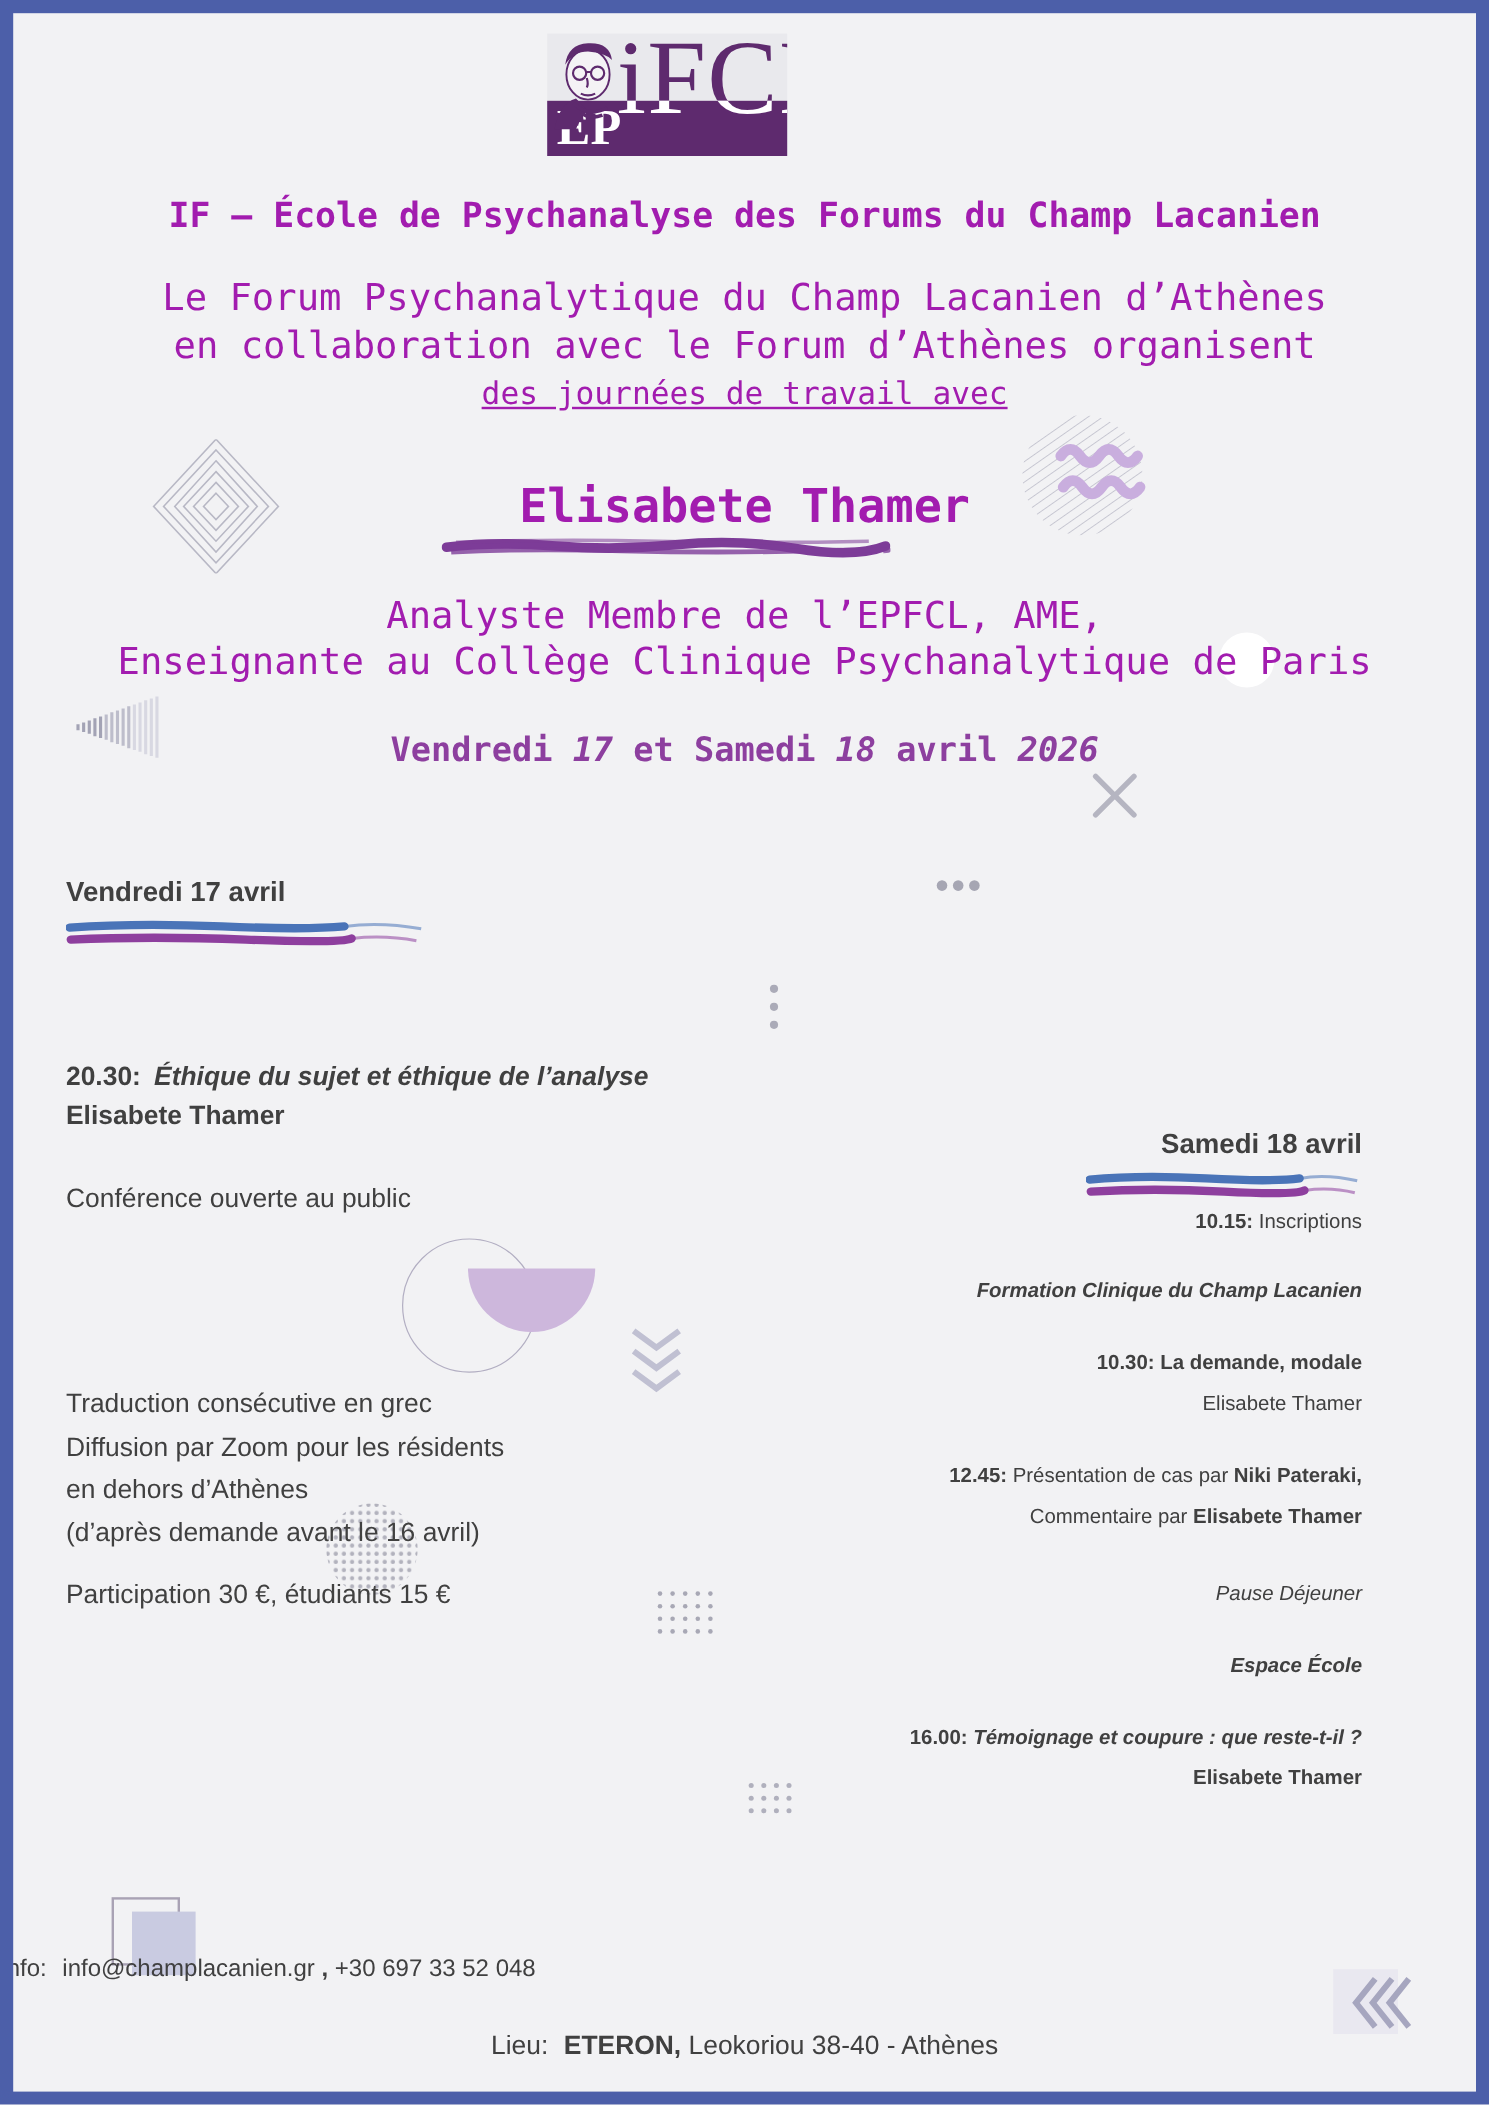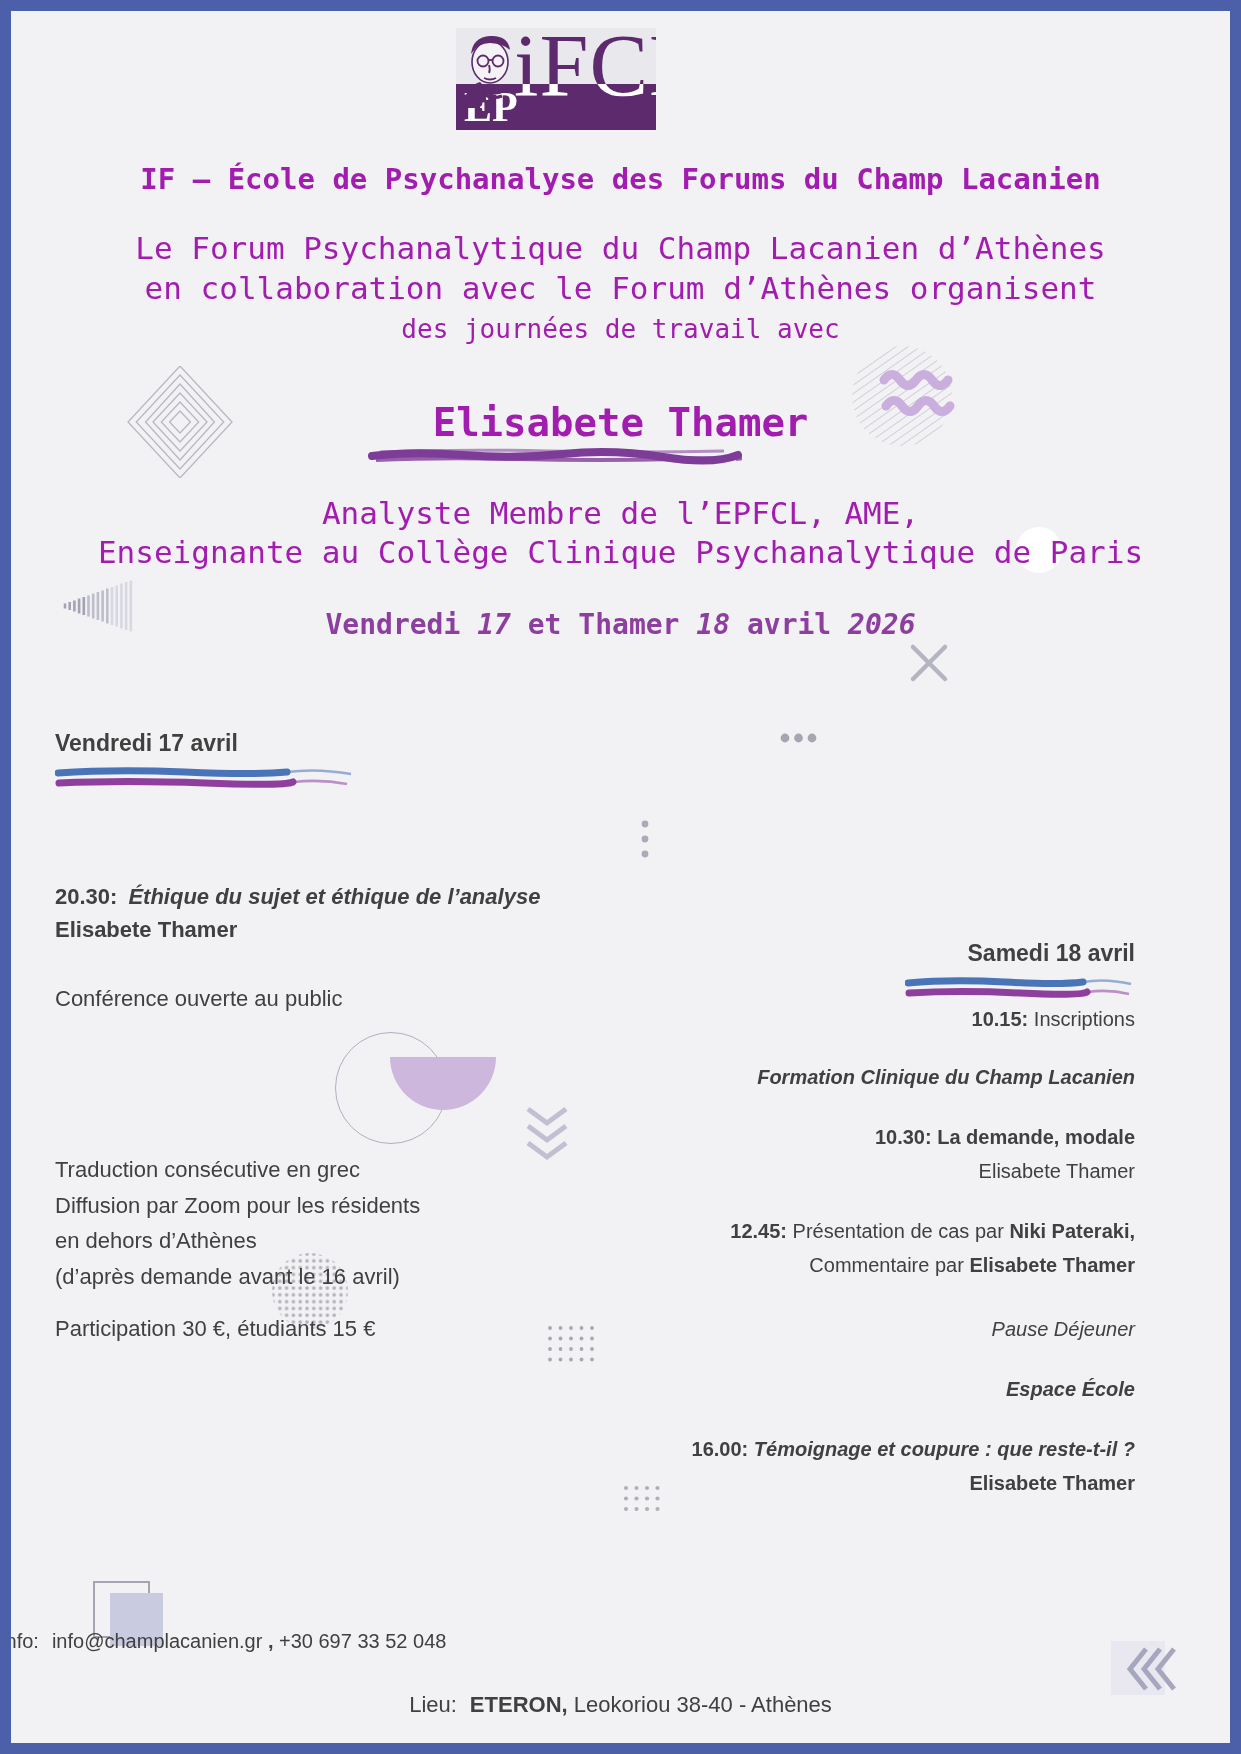--- a/index.html
+++ b/index.html
@@ -4,21 +4,21 @@
 <style>
   html,body{margin:0;padding:0;background:#e8e8ea;}
   .poster{position:relative;width:1241px;height:1754px;background:#f2f2f4;overflow:hidden;
           font-family:"Liberation Sans",sans-serif;}
   .frame{position:absolute;inset:0;border:11px solid #4c5fa9;pointer-events:none;z-index:10;}
   .mono{position:absolute;width:100%;text-align:center;font-family:"DejaVu Sans Mono",monospace;
         color:#a21caf;z-index:2;}
   .sans{position:absolute;font-family:"Liberation Sans",sans-serif;color:#404040;z-index:2;}
   .b{font-weight:bold}.i{font-style:italic}
   .leftcol{left:55px;font-size:22px;white-space:nowrap;}
-  .rightcol{right:106px;text-align:right;font-size:20px;white-space:nowrap;}
+  .rightcol{right:106px;text-align:right;font-size:17px;white-space:nowrap;}
   .purple-date{color:#8d3f9f;}
   .label-gap{margin-left:13px;}
   .talk-gap{margin-left:11px;}
   .deco{position:absolute;z-index:1;}
   
   .logo-art{position:absolute;left:456px;top:28px;width:200px;height:102px;background:#e9e9ed;z-index:2;}
   .logo-band{position:absolute;left:0;top:56px;width:200px;height:46px;background:#5e2a6e;}
   .logo-fcl-wrap{position:absolute;left:58px;top:0;width:142px;height:56px;overflow:hidden;}
   .logo-fcl-wrap.white{top:56px;height:46px;}
   .logo-fcl-text{position:absolute;left:0;top:-6px;font-family:"Liberation Serif",serif;
@@ -208,37 +208,37 @@
     </svg>
   </div>
 
   <div class="mono b" style="top:162px;font-size:29px;">IF – École de Psychanalyse des Forums du Champ Lacanien</div>
 
   <div class="mono" style="top:228px;font-size:31px;line-height:40px;">
     <div>Le Forum Psychanalytique du Champ Lacanien d’Athènes</div>
     <div>en collaboration avec le Forum d’Athènes organisent</div>
   </div>
 
-  <div class="mono" style="top:314px;font-size:26px;">des journées de travail avec</div>
+  <div class="mono" style="top:314px;font-size:26px;text-decoration:underline;">des journées de travail avec</div>
 
   <div class="mono b" style="top:400px;font-size:39px;">Elisabete Thamer</div>
 
   <svg class="deco" style="left:368px;top:447px" width="374" height="18" viewBox="0 0 374 18">
     <path d="M4 9 Q45 4 95 8 T195 7 T295 10 T370 8" stroke="#7d3c98" stroke-width="8" fill="none" stroke-linecap="round"></path>
     <path d="M8 13 Q70 10 150 12 T310 12 T368 12" stroke="#7d3c98" stroke-width="4" fill="none" opacity="0.8"></path>
     <path d="M12 5 Q90 2 180 4 T356 4" stroke="#7d3c98" stroke-width="3" fill="none" opacity="0.55"></path>
   </svg>
 
   <div class="mono" style="top:494px;font-size:31px;line-height:39px;">
     <div>Analyste Membre de l’EPFCL, AME,</div>
     <div>Enseignante au Collège Clinique Psychanalytique de Paris</div>
   </div>
 
   <div class="mono b purple-date" style="top:608px;font-size:28px;">
-    <span>Vendredi </span><span class="i">17</span><span> et Thamer </span><span class="i">18</span><span> avril </span><span class="i">2026</span>
+    <span>Vendredi </span><span class="i">17</span><span> et Samedi </span><span class="i">18</span><span> avril </span><span class="i">2026</span>
   </div>
 
   <div class="sans leftcol b" style="top:730px;font-size:23px;">Vendredi 17 avril</div>
 
   <svg class="deco" style="left:55px;top:766px" width="300" height="26" viewBox="0 0 300 26">
     <path d="M3 7 Q60 3 130 6 T232 6" stroke="#4a74b8" stroke-width="7" fill="none" stroke-linecap="round"></path>
     <path d="M232 6 Q262 2 296 8" stroke="#4a74b8" stroke-width="2.5" fill="none" opacity="0.55"></path>
     <path d="M4 17 Q70 14 150 17 T238 16" stroke="#8e3f9e" stroke-width="7" fill="none" stroke-linecap="round"></path>
     <path d="M238 16 Q266 13 292 18" stroke="#8e3f9e" stroke-width="2.5" fill="none" opacity="0.55"></path>
   </svg>

